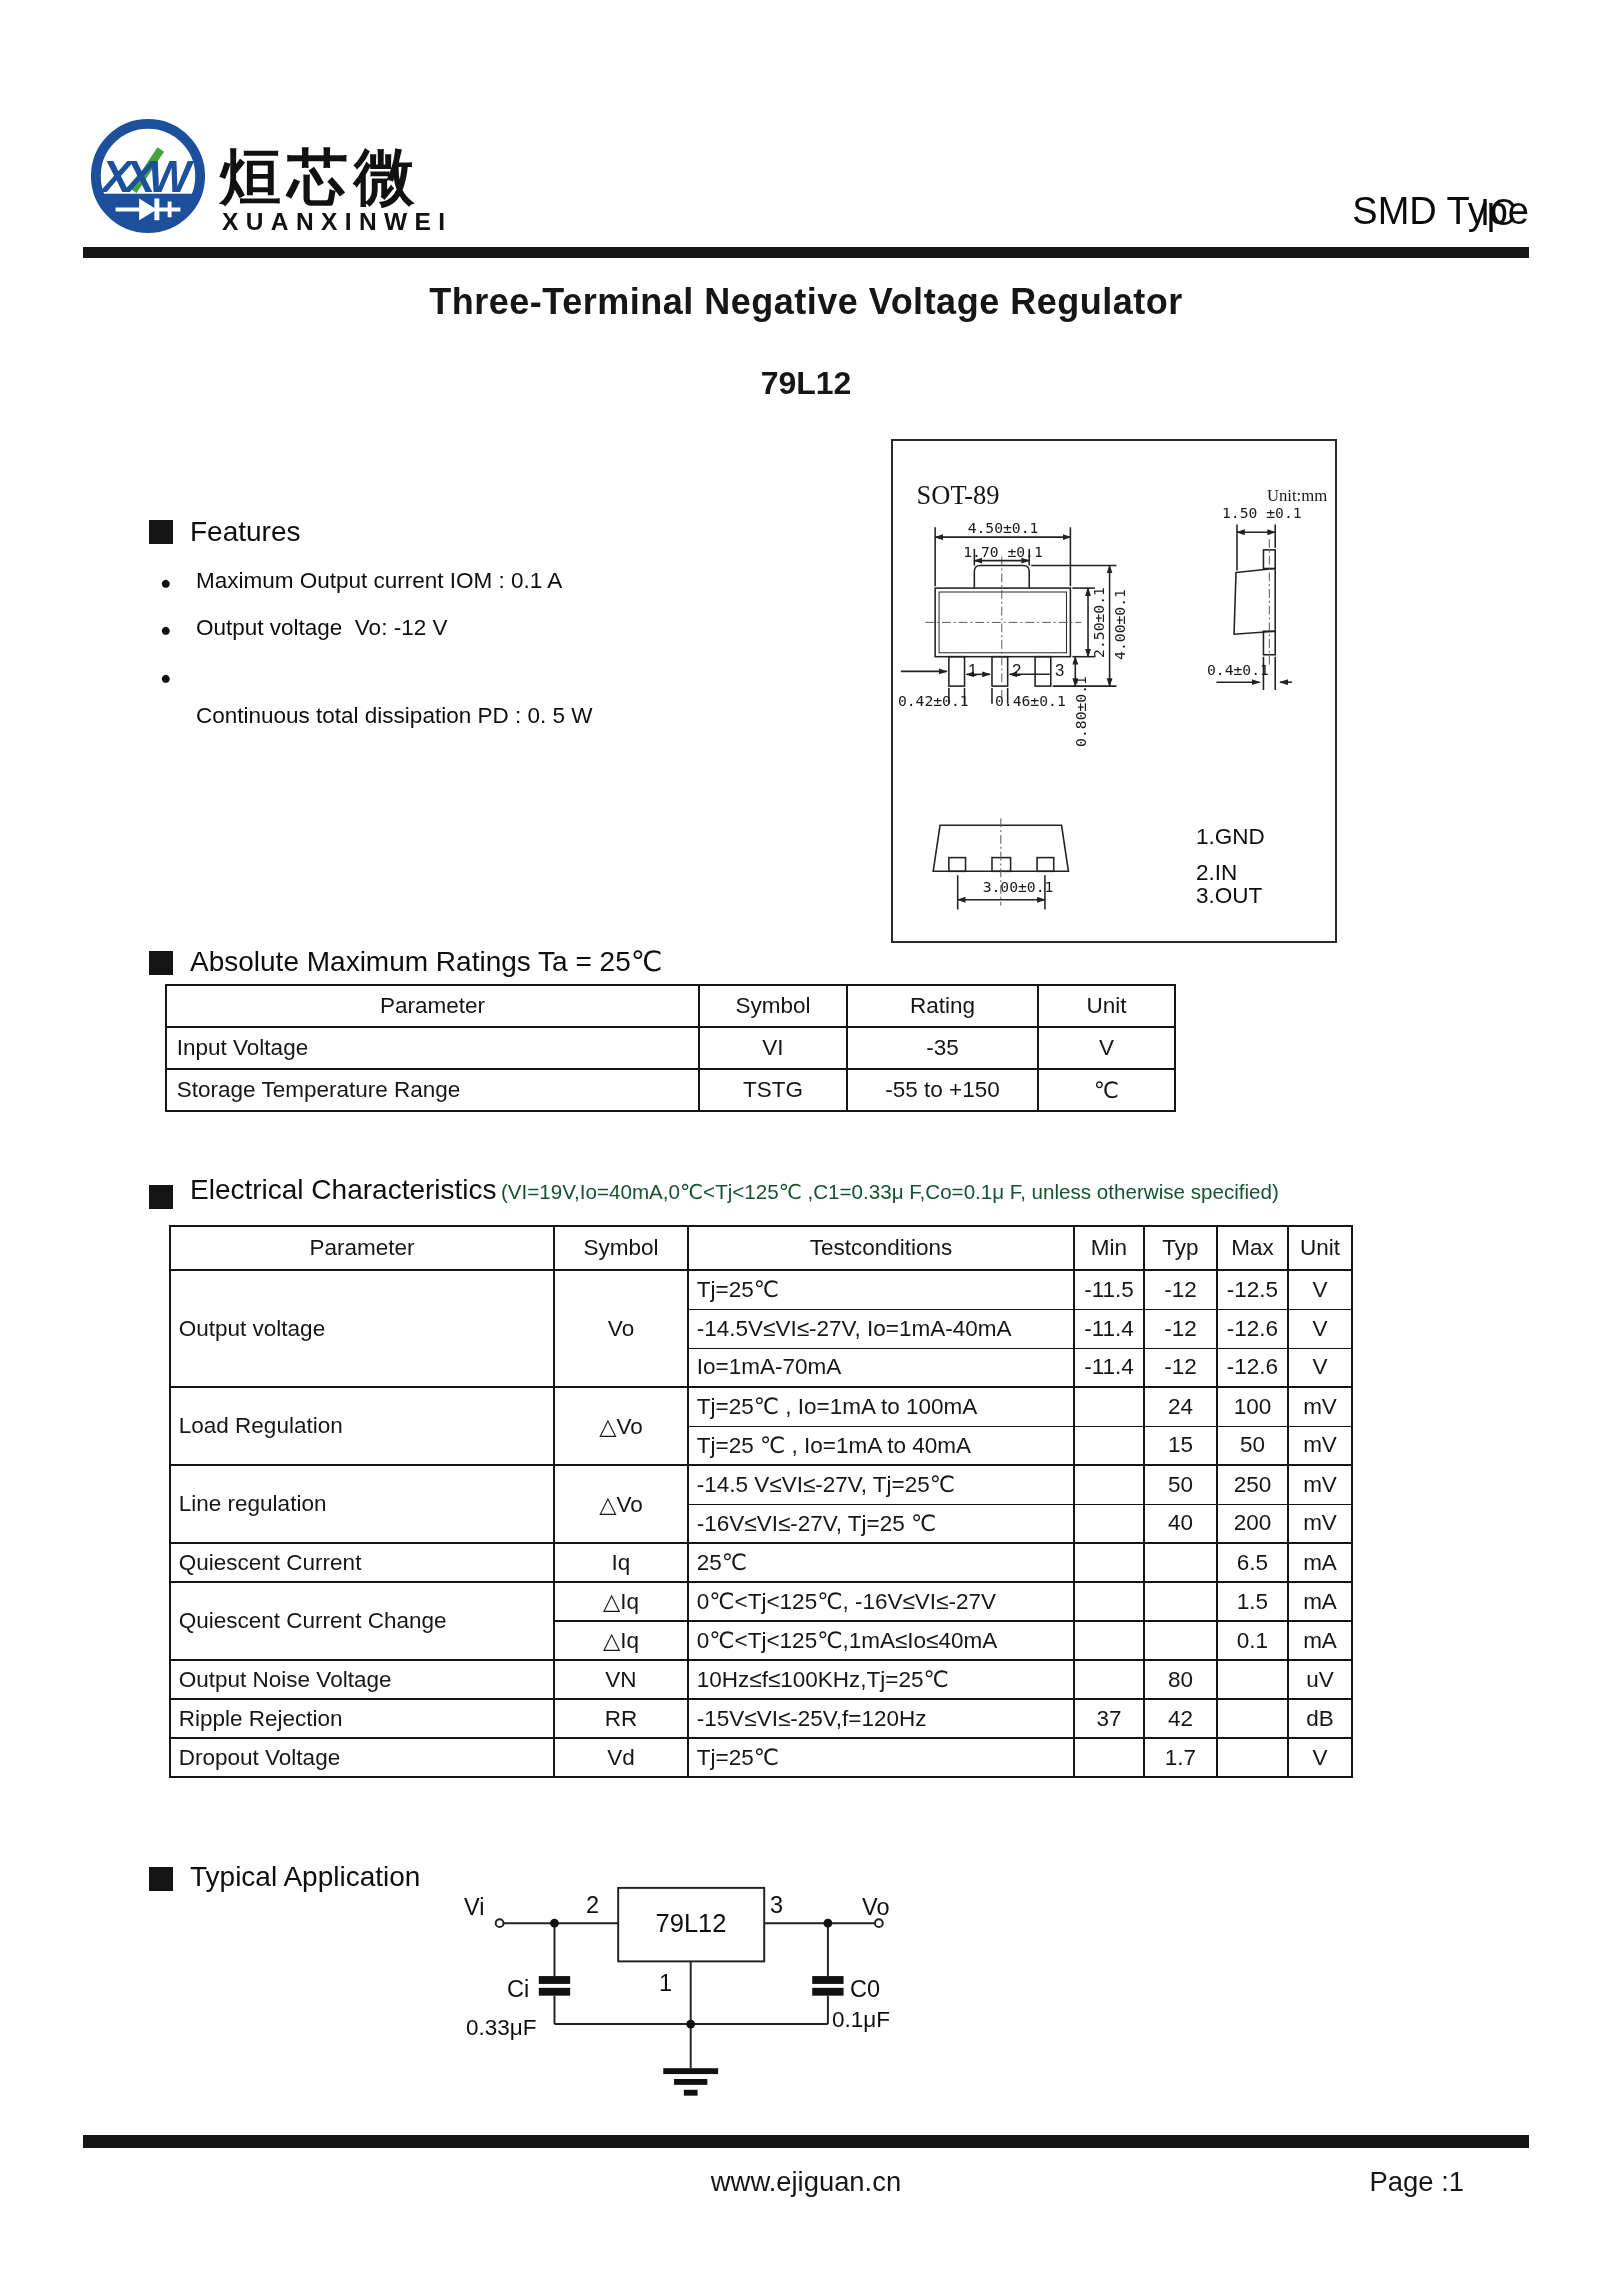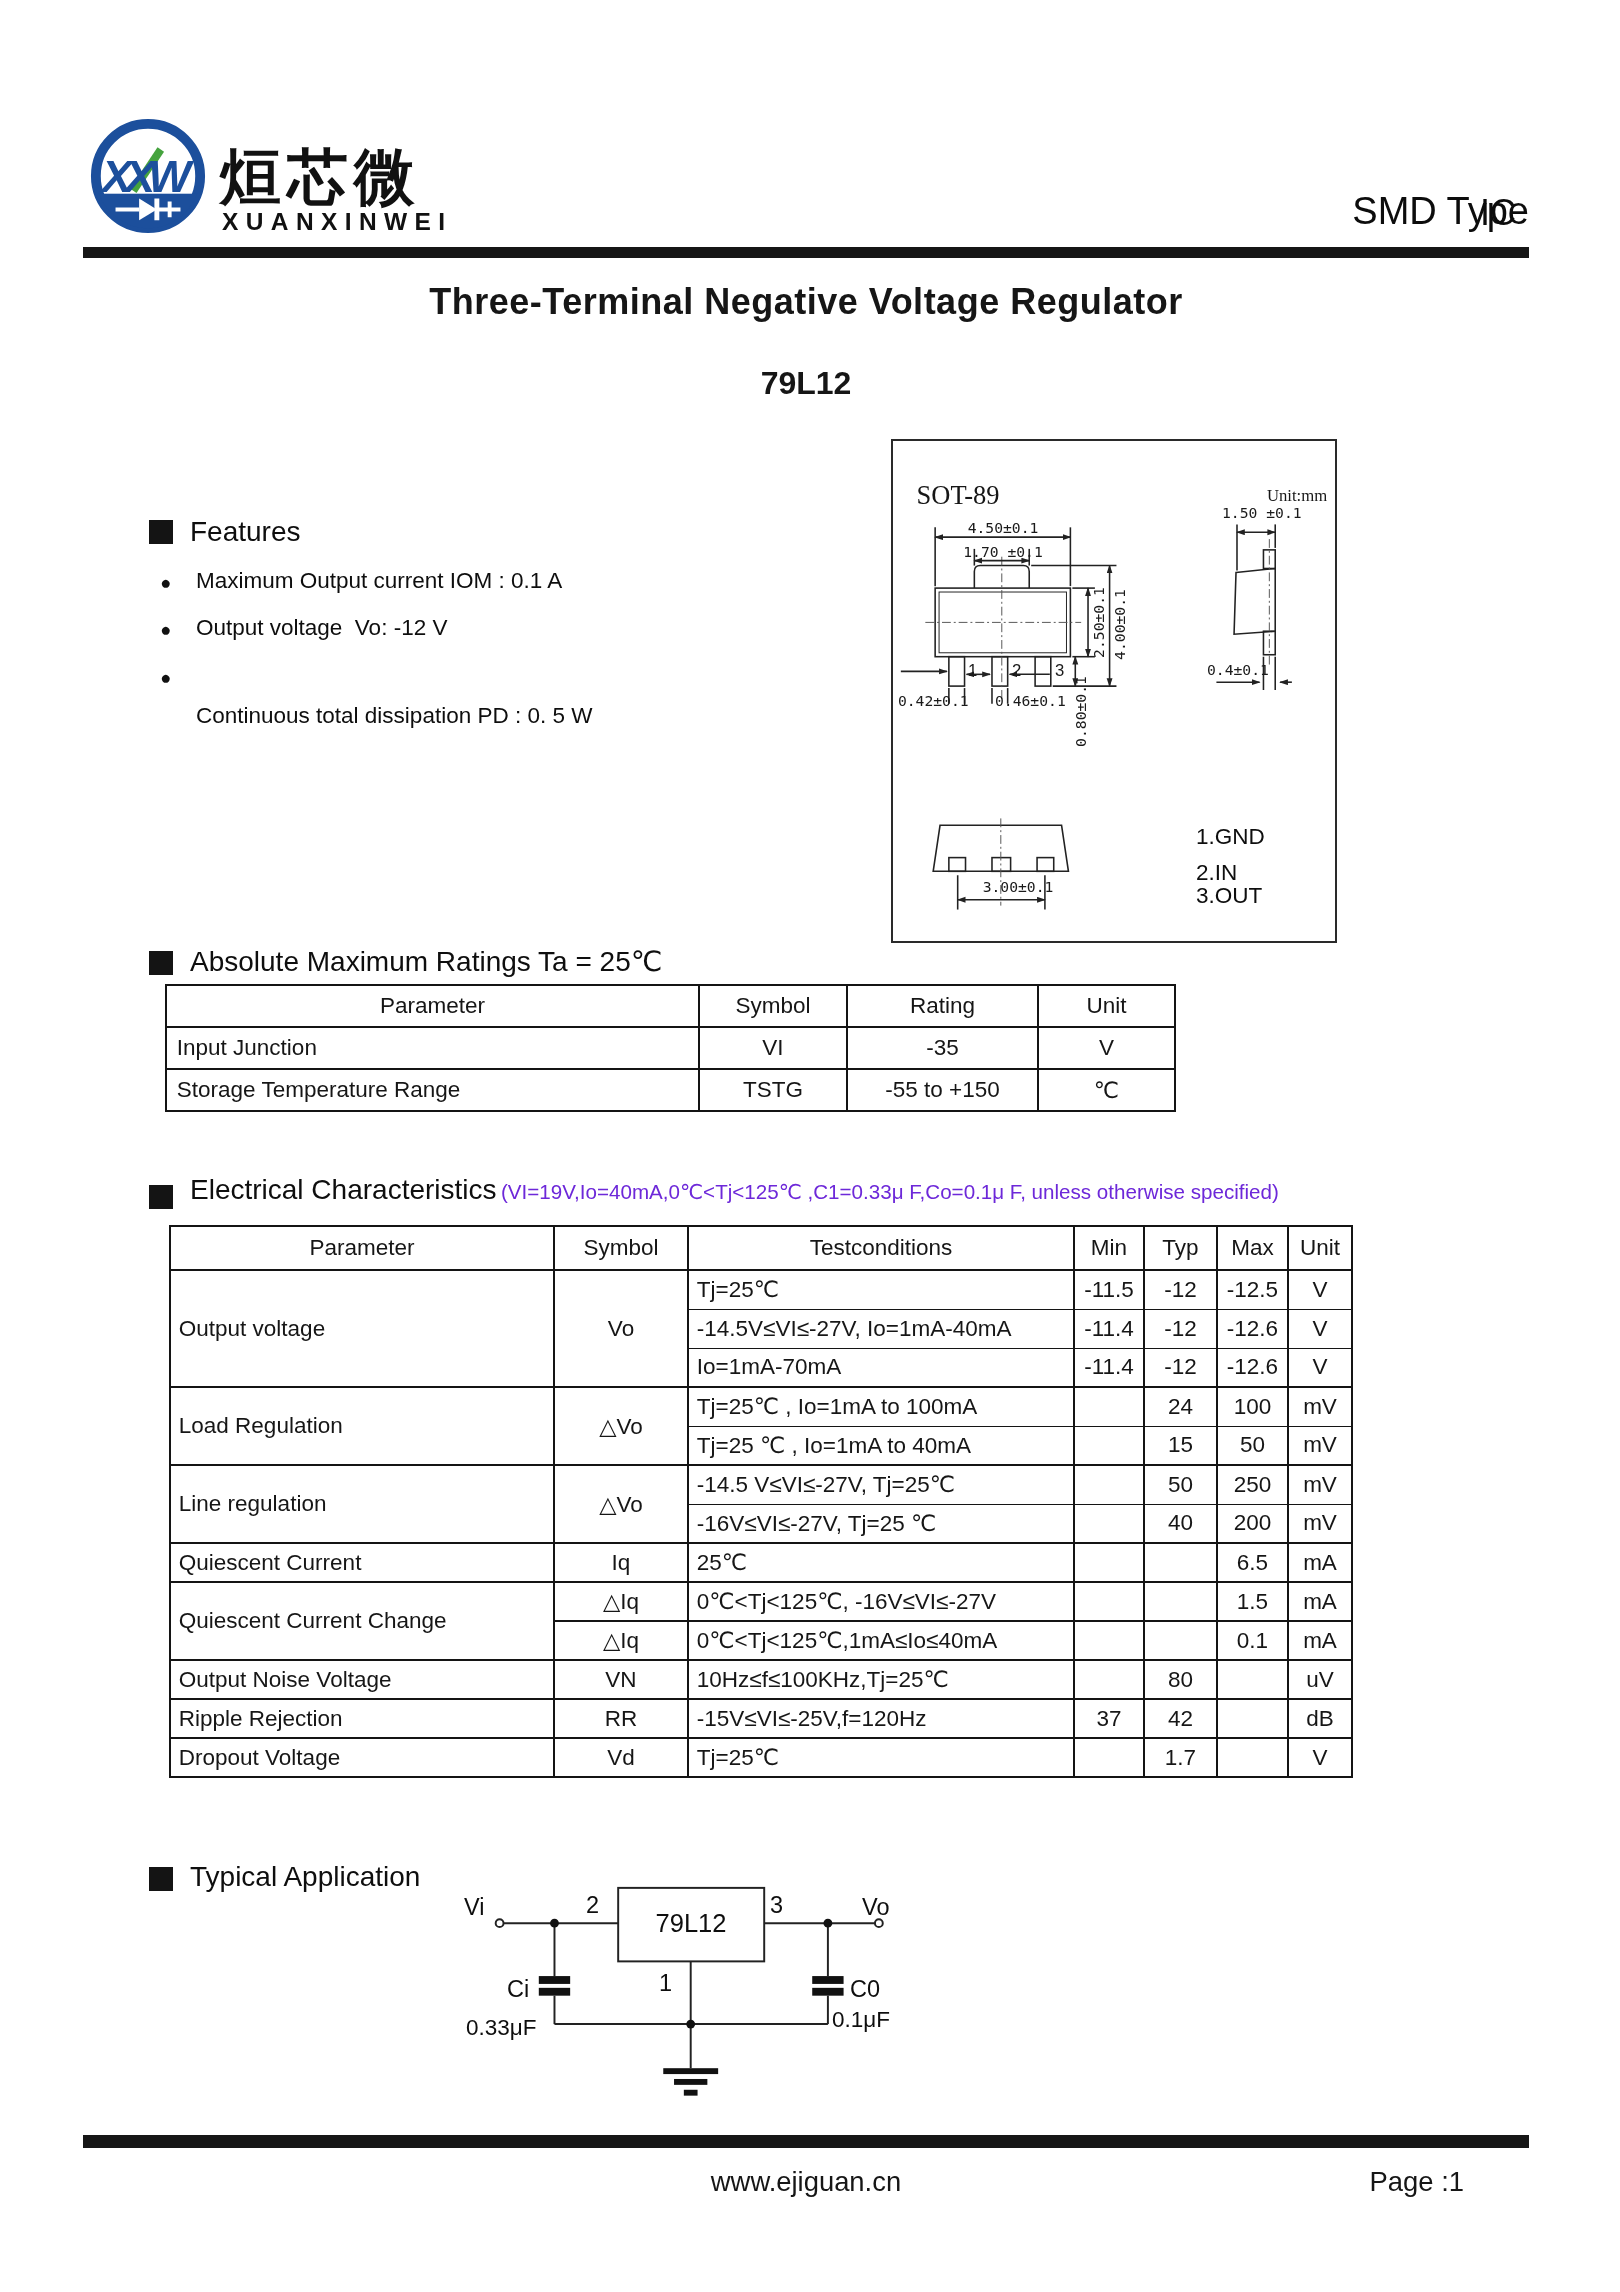--- a/index.html
+++ b/index.html
@@ -14,21 +14,21 @@
   .brand-cn{font-family:"DejaVu Sans",sans-serif;font-weight:bold;font-size:61px;letter-spacing:5.9px;color:#111;}
   .brand-en{font-size:24.5px;font-weight:600;letter-spacing:7.4px;color:#111;}
   .smd-type{left:83px;top:190px;width:1446px;text-align:right;font-size:38px;color:#0c0c0c;}
   .ic-label{right:104px;top:192px;font-size:36px;color:#0c0c0c;}
   .hrule{left:83px;top:247px;width:1446px;height:10.8px;background:#161616;}
   .doc-title{left:83px;top:281px;width:1446px;text-align:center;font-size:36px;font-weight:bold;letter-spacing:0.5px;}
   .part-no{left:83px;top:365px;width:1446px;text-align:center;font-size:32px;font-weight:bold;}
   
   .sq{width:23.5px;height:23.5px;background:#141414;}
   .sect-h{font-size:28px;color:#0e0e0e;}
-  .cond-small{font-size:20.6px;color:#6d28d9;}
+  .cond-small{font-size:20.6px;color:#14532d;}
   
   .bullet{font-size:18.6px;color:#111;}
   .feat-txt{font-size:22.5px;color:#0e0e0e;white-space:pre;}
   
   .pkg-box{left:891px;top:439px;width:446px;height:504px;border:2px solid #2a2a2a;}
   .mono{font-family:Liberation Serif, serif;}
   .dim{position:absolute;font-family:"DejaVu Sans Mono",monospace;font-size:14.7px;color:#1a1a1a;white-space:nowrap;}
   .vdim{position:absolute;width:71px;text-align:center;transform:rotate(-90deg);font-family:"DejaVu Sans Mono",monospace;font-size:14.7px;color:#1a1a1a;white-space:nowrap;}
   .pinno{position:absolute;font-size:16.7px;color:#1a1a1a;}
   .pin-name{font-size:22.5px;color:#0e0e0e;}
@@ -205,21 +205,21 @@
         <col style="width:137px">
       </colgroup>
     <tbody>
         <tr>
       <th>Parameter</th>
       <th>Symbol</th>
       <th>Rating</th>
       <th>Unit</th>
     </tr>
     <tr>
-      <td class="l">Input Junction</td>
+      <td class="l">Input Voltage</td>
       <td>VI</td>
       <td>-35</td>
       <td>V</td>
     </tr>
     <tr>
       <td class="l">Storage Temperature Range</td>
       <td>TSTG</td>
       <td>-55 to +150</td>
       <td>℃</td>
     </tr>

